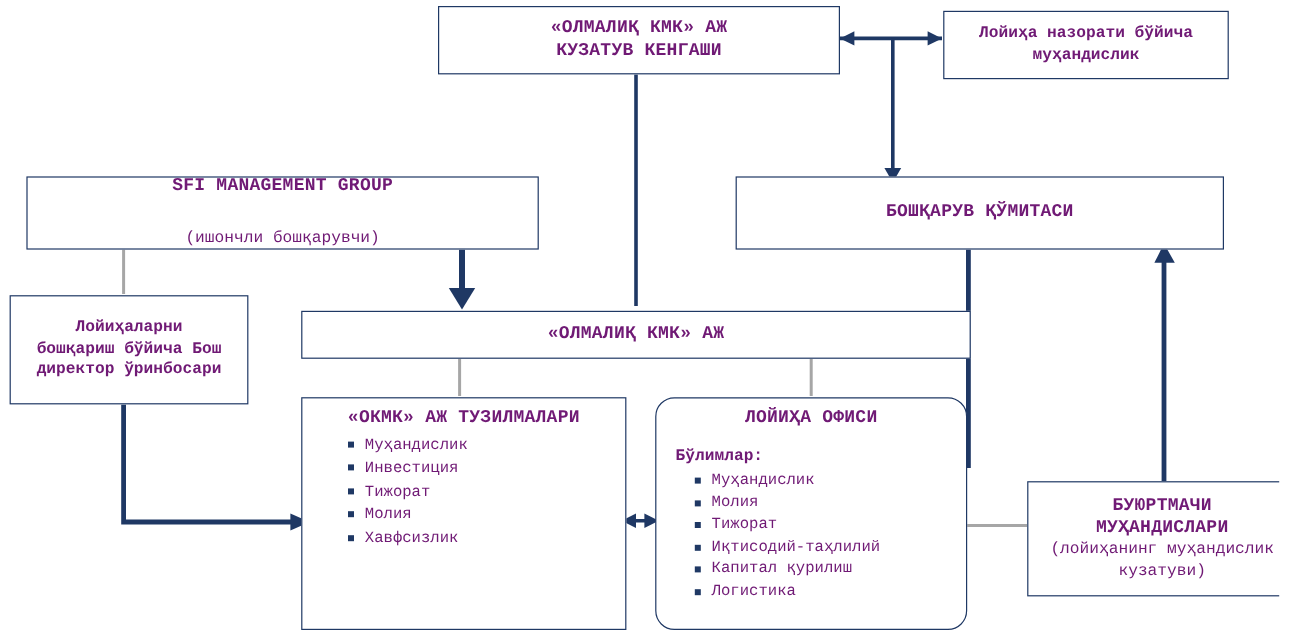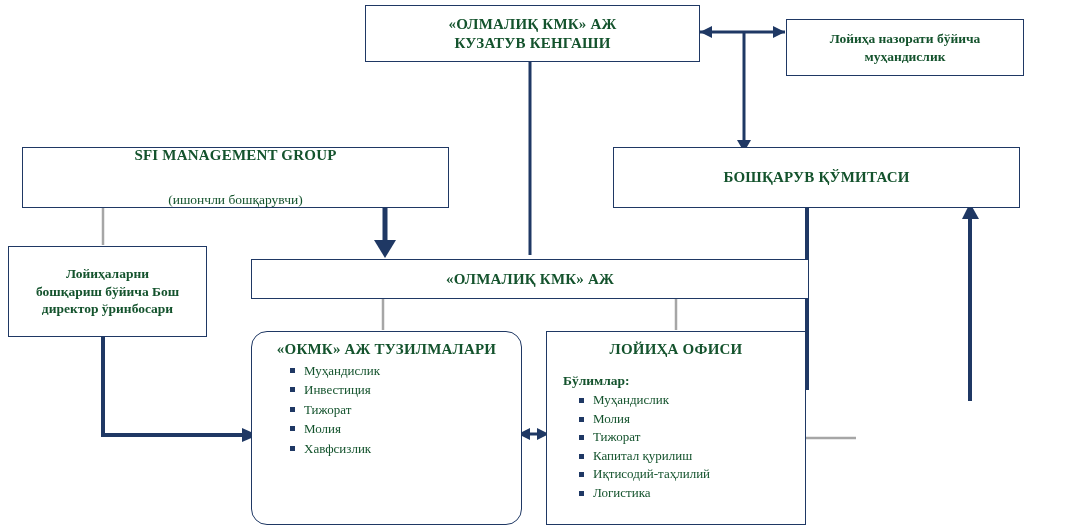--- a/index.html
+++ b/index.html
@@ -5,22 +5,22 @@
   html, body {
     margin: 0;
     padding: 0;
     background: #ffffff;
   }
   #root {
     position: relative;
     width: 1066px;
     height: 531px;
     background: #ffffff;
-    font-family: Liberation Serif, serif;
-    color: #14532d;
+    font-family: Liberation Mono, monospace;
+    color: #701a75;
     overflow: hidden;
   }
   .box {
     position: absolute;
     box-sizing: border-box;
     border: 1px solid #1f3864;
     background: #ffffff;
     display: flex;
     flex-direction: column;
     align-items: center;
@@ -122,21 +122,21 @@
     <polygon points="970,203 962,219 979,219" fill="#1f3864"></polygon>
 
     <polyline points="807,208 807,388 690,388" fill="none" stroke="#1f3864" stroke-width="4"></polyline>
   </svg>
 
   <div class="box" style="left:365px; top:5px; width:335px; height:57px;">
     <div class="ttl">«ОЛМАЛИҚ КМК» АЖ</div>
     <div class="ttl">КУЗАТУВ КЕНГАШИ</div>
   </div>
 
-  <div class="box" style="left:786px; top:19px; width:238px; height:57px;align-items:center;">
+  <div class="box" style="left:786px; top:9px; width:238px; height:57px;align-items:center;">
     <div class="ttl-sm">Лойиҳа назорати бўйича</div>
     <div class="ttl-sm">муҳандислик</div>
   </div>
 
   <div class="box" style="left:22px; top:147px; width:427px; height:61px;gap:26px;">
     <div class="ttl">SFI MANAGEMENT GROUP</div>
     <div class="sub">(ишончли бошқарувчи)</div>
   </div>
 
   <div class="box" style="left:613px; top:147px; width:407px; height:61px;">
@@ -146,38 +146,44 @@
   <div class="box" style="left:8px; top:246px; width:199px; height:91px;">
     <div class="ttl-sm">Лойиҳаларни</div>
     <div class="ttl-sm">бошқариш бўйича Бош</div>
     <div class="ttl-sm">директор ўринбосари</div>
   </div>
 
   <div class="box" style="left:251px; top:259px; width:558px; height:40px;">
     <div class="ttl">«ОЛМАЛИҚ КМК» АЖ</div>
   </div>
 
-  <div class="box left-align" style="left:251px; top:331px; width:271px; height:194px; padding-top:8px;border-radius:16px;">
+  <div class="box left-align" style="left:251px; top:331px; width:271px; height:194px; padding-top:8px;">
     <div class="ttl hdr-center">«ОКМК» АЖ ТУЗИЛМАЛАРИ</div>
     <ul class="list" style="margin-left:28px;">
       <li>Муҳандислик</li>
       <li>Инвестиция</li>
       <li>Тижорат</li>
       <li>Молия</li>
       <li>Хавфсизлик</li>
     </ul>
   </div>
 
-  <div class="box left-align" style="left:546px; top:331px; width:260px; height:194px; padding-top:8px;">
+  <div class="box left-align" style="left:546px; top:331px; width:260px; height:194px; padding-top:8px;border-radius:16px;">
     <div class="ttl hdr-center">ЛОЙИҲА ОФИСИ</div>
     <div class="ttl-sm" style="margin-left:10px; margin-top:13px;">Бўлимлар:</div>
     <ul class="list" style="margin-left:22px; line-height:1.42;">
       <li>Муҳандислик</li>
       <li>Молия</li>
       <li>Тижорат</li>
+      <li>Иқтисодий-таҳлилий</li>
       <li>Капитал қурилиш</li>
-      <li>Иқтисодий-таҳлилий</li>
       <li>Логистика</li>
     </ul>
   </div>
 
+  <div class="box" style="left:856px; top:401px; width:225px; height:96px;">
+    <div class="ttl">БУЮРТМАЧИ</div>
+    <div class="ttl">МУҲАНДИСЛАРИ</div>
+    <div class="sub">(лойиҳанинг муҳандислик</div>
+    <div class="sub">кузатуви)</div>
+  </div>
 
 </div>
 
 </body></html>

